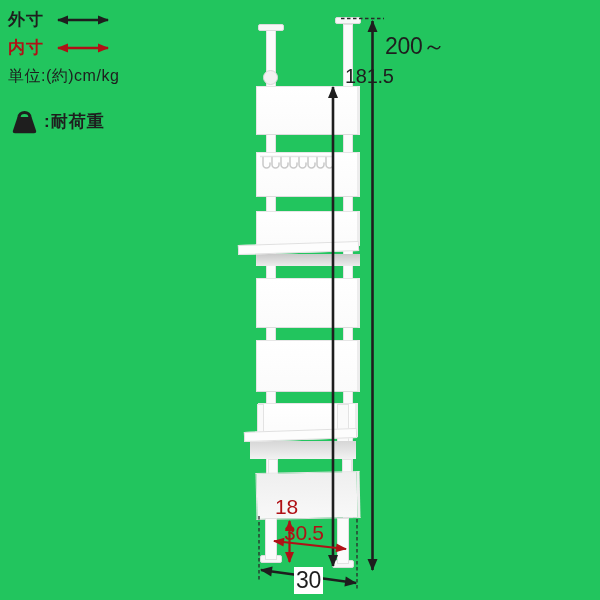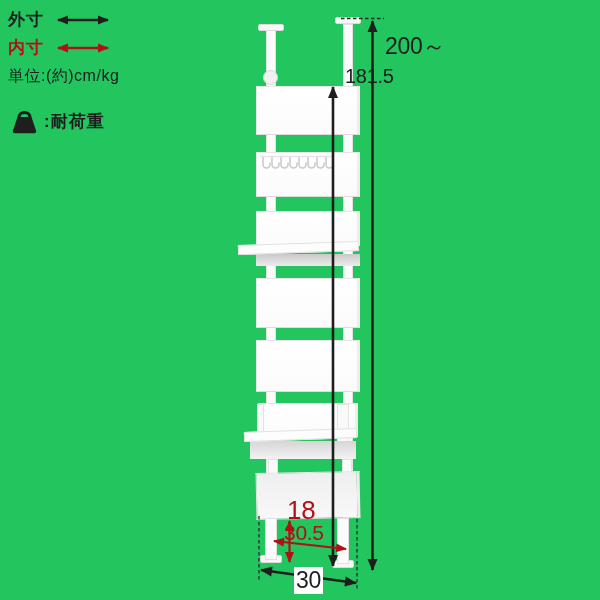--- a/index.html
+++ b/index.html
@@ -31,21 +31,21 @@
   .anno{position:absolute;left:0;top:0;z-index:8;}
   .dim{position:absolute;z-index:10;letter-spacing:-0.3px;}
   .dim.black{color:#1e1e1e;}
   .dim.red{color:#b01116;}
   .d181{left:297px;top:65px;font-size:20px;margin-left:48px;}
   .drange{left:378px;top:35px;text-align:left;}
   .drange .line1{font-size:23px;line-height:22px;margin-left:7px;}
   .drange .line2{display:flex;align-items:baseline;line-height:21px;}
   .drange .max{font-size:12.5px;font-weight:bold;letter-spacing:0;}
   .drange .maxval{font-size:23px;}
-  .d18{left:275px;top:495px;font-size:26px;margin-left:12px;}
+  .d18{left:275px;top:495px;font-size:21px;}
   .d305{left:284px;top:521px;font-size:21px;}
   .d40{left:294px;top:567px;font-size:23px;background:#fff;padding:0 2px;}
 </style>
 </head>
 <body>
 
 <div class="canvas">
 
   <div class="legend">
     <div class="legend-row">

